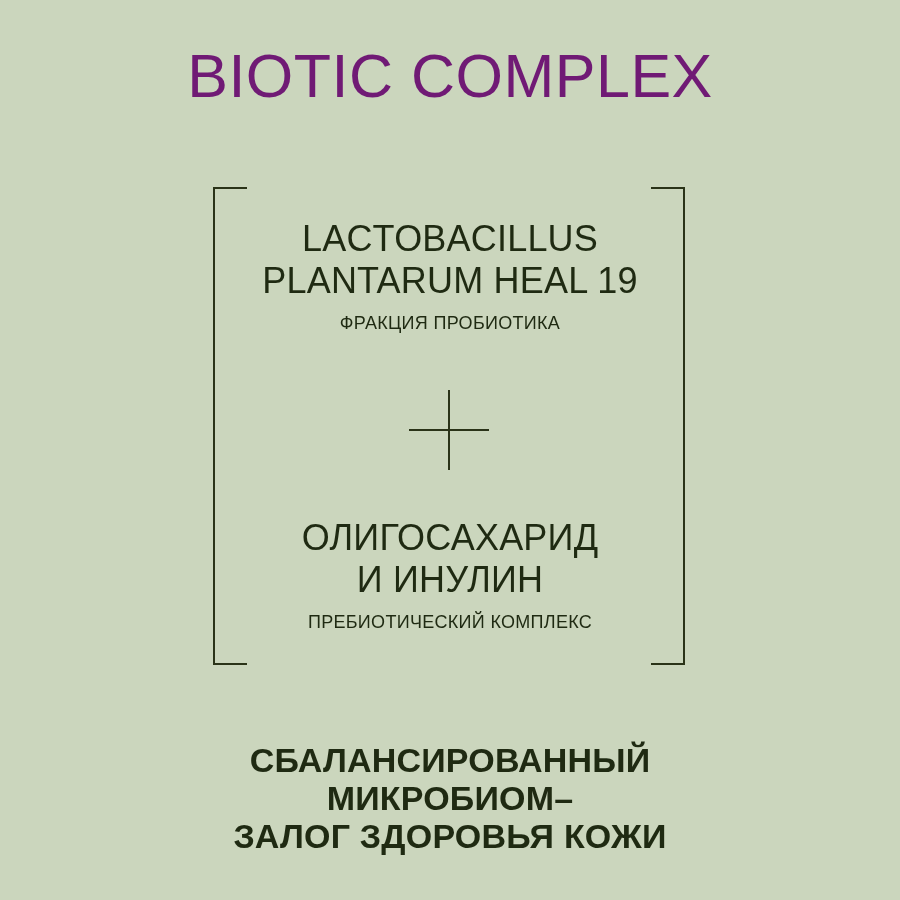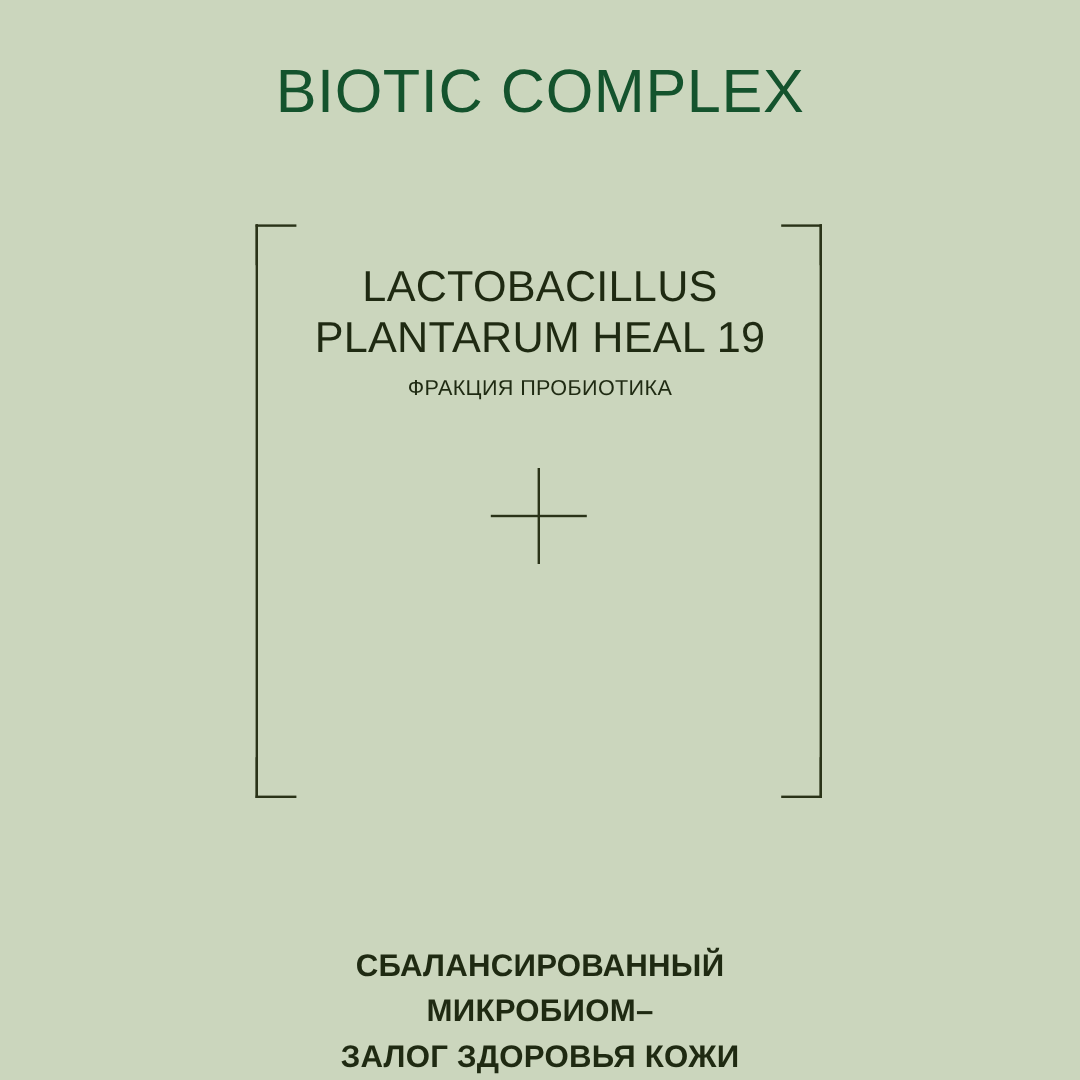--- a/index.html
+++ b/index.html
@@ -26,25 +26,25 @@
     box-sizing: border-box;
   }
 
   
   .poster-title {
     position: absolute;
     top: 46px;
     left: 0;
     width: 900px;
     text-align: center;
-    font-size: 51px;
+    font-size: 61px;
     font-weight: 400;
     letter-spacing: 0.5px;
     line-height: 60px;
-    color: #14532d;
+    color: #701a75;
     white-space: nowrap;
   }
 
   
   .bracket {
     position: absolute;
     left: 213px;
     top: 187px;
     width: 472px;
     height: 478px;
@@ -156,24 +156,24 @@
     left: 39px;
     top: 0;
     width: 2px;
     height: 80px;
   }
 
   
   .tagline {
     position: absolute;
     left: 0;
-    top: 785px;
+    top: 741px;
     width: 900px;
     text-align: center;
-    font-size: 26px;
+    font-size: 34px;
     font-weight: 700;
     line-height: 38px;
     letter-spacing: 0.2px;
     color: #1f2a12;
     white-space: pre-line;
   }
 </style>
 </head>
 <body>
 
@@ -194,18 +194,23 @@
     <div class="ingredient-name">LACTOBACILLUS
 PLANTARUM HEAL 19</div>
     <div class="ingredient-role">ФРАКЦИЯ ПРОБИОТИКА</div>
   </div>
 
   <div class="plus-divider">
     <div class="bar-h"></div>
     <div class="bar-v"></div>
   </div>
 
+  <div class="ingredient second">
+    <div class="ingredient-name">ОЛИГОСАХАРИД
+И ИНУЛИН</div>
+    <div class="ingredient-role">ПРЕБИОТИЧЕСКИЙ КОМПЛЕКС</div>
+  </div>
 
   <div class="tagline">СБАЛАНСИРОВАННЫЙ
 МИКРОБИОМ–
 ЗАЛОГ ЗДОРОВЬЯ КОЖИ</div>
 
 </div>
 
 </body></html>

